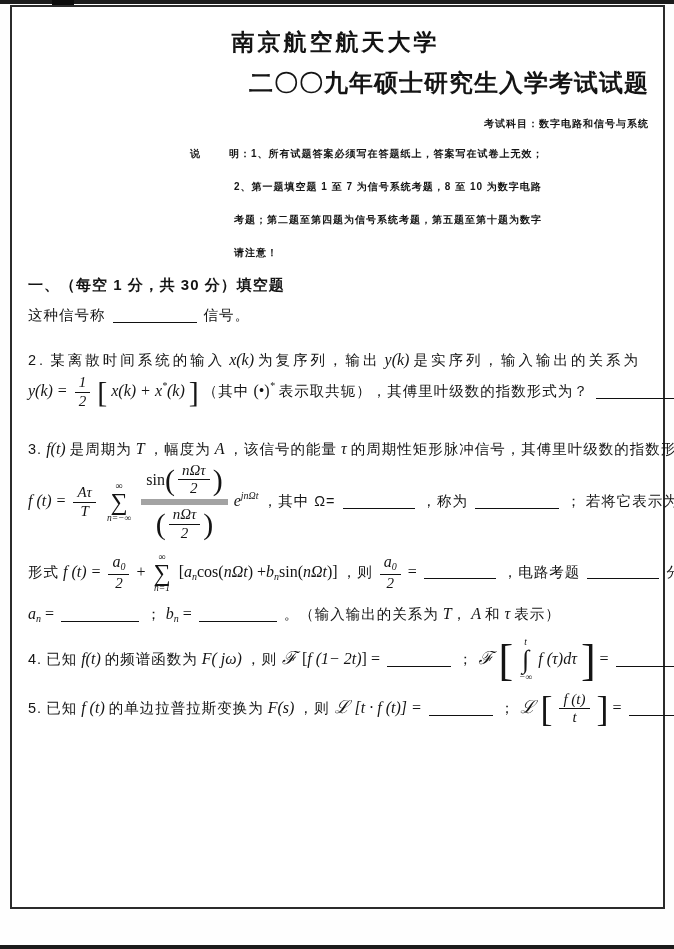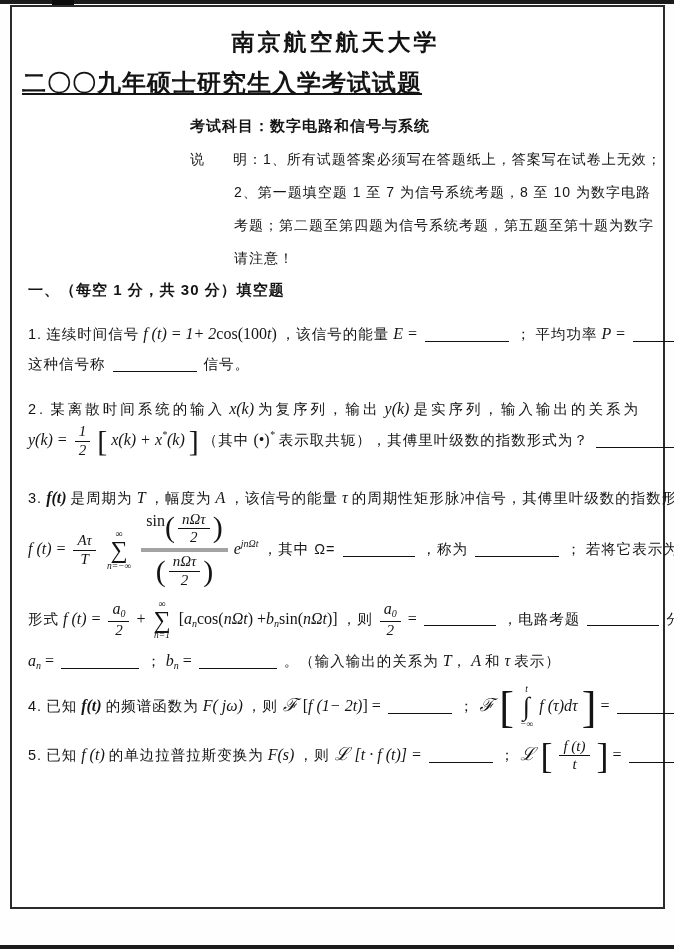--- a/index.html
+++ b/index.html
@@ -15,46 +15,46 @@
   .scan-top { position:absolute; top:0; left:0; width:674px; height:4px; background:#1b1b1b; }
   .scan-bottom { position:absolute; bottom:0; left:0; width:674px; height:4px; background:#1b1b1b; }
   .scan-blob { position:absolute; top:0; left:52px; width:22px; height:9px; background:#0c0c0c; }
   .sheet {
     position:absolute; left:10px; top:5px; width:655px; height:904px;
     border:2px solid #2b2b2b; background:#fff;
     padding:14px 14px 0 10px;
   }
   
   .title { text-align:center; font-size:23px; font-weight:700; letter-spacing:3px; margin-top:6px; }
-  .title2 { text-align:left; font-size:24px; font-weight:700; letter-spacing:1px; margin-top:9px;text-decoration:underline; }
-  .subject { margin:18px 0 0 168px; font-size:15px; font-weight:700; letter-spacing:1px; }
-  .noteline { margin:13px 0 0 168px; font-size:14px; font-weight:400; letter-spacing:1px; line-height:20px; white-space:nowrap; }
+  .title2 { text-align:right; font-size:24px; font-weight:700; letter-spacing:1px; margin-top:9px; }
+  .subject { margin:18px 0 0 168px; font-size:10px; font-weight:700; letter-spacing:1px;text-align:right; }
+  .noteline { margin:13px 0 0 168px; font-size:10px; font-weight:700; letter-spacing:1px; line-height:20px; white-space:nowrap; }
   .noteline.indent { margin-left:212px; }
   .shuo { margin-right:28px; }
   .sec { margin:13px 0 0 6px; font-size:15px; font-weight:700; letter-spacing:1px; }
   
   .q { margin-left:6px; margin-right:2px; font-size:14.5px; white-space:nowrap; }
   .qline { white-space:nowrap; }
   .cn { font-size:14.5px; letter-spacing:1px; }
   .sp2 { letter-spacing:3px; }
   
   .m  { font-family:"Liberation Serif", serif; font-style:italic; font-size:16px; letter-spacing:0; }
   .mr { font-style:normal; }
-  .bi { font-weight:700; }
+  .bi { font-weight:400; }
   .sup { font-size:10px; vertical-align:7px; font-family:"Liberation Serif", serif; font-style:italic; }
   .ssub { font-size:10px; vertical-align:-3px; font-family:"Liberation Serif", serif; font-style:italic; }
   .frac { display:inline-flex; flex-direction:column; align-items:center; vertical-align:middle; margin:0 3px; font-family:"Liberation Serif", serif; font-style:italic; font-size:15px; }
   .frac .fn { border-bottom:1px solid #111; padding:0 4px 1px; line-height:1.05; text-align:center; }
   .frac .fd { padding-top:1px; line-height:1.05; text-align:center; }
   .sum { display:inline-flex; flex-direction:column; align-items:center; vertical-align:middle; margin:0 4px; font-family:"Liberation Serif", serif; line-height:1; }
   .sum .st { font-size:10px; font-style:normal; }
   .sum .sg { font-size:24px; font-style:normal; line-height:0.95; }
   .sum .sb { font-size:9.5px; font-style:italic; }
   .bigfrac { display:inline-flex; flex-direction:column; align-items:center; vertical-align:middle; margin:0 2px; }
-  .bigfrac .bfn { display:flex; border-bottom:4px solid #a3a3a3; padding:0 5px 2px; }
+  .bigfrac .bfn { display:flex; align-items:center; border-bottom:6px solid #a3a3a3; padding:0 5px 2px; }
   .bigfrac .bfd { display:flex; align-items:center; padding-top:2px; }
   .bp { font-family:"Liberation Serif", serif; font-style:normal; font-weight:300; font-size:30px; line-height:1; vertical-align:middle; }
   .bb30 { font-family:"Liberation Serif", serif; font-style:normal; font-weight:300; font-size:30px; line-height:1; vertical-align:middle; }
   .bb44 { font-family:"Liberation Serif", serif; font-style:normal; font-weight:300; font-size:44px; line-height:1; vertical-align:middle; }
   .bb36 { font-family:"Liberation Serif", serif; font-style:normal; font-weight:300; font-size:36px; line-height:1; vertical-align:middle; }
   .intg { display:inline-flex; flex-direction:column; align-items:center; vertical-align:middle; font-family:"Liberation Serif", serif; line-height:1; margin:0 2px; }
   .intg .il { font-size:9.5px; font-style:italic; }
   .intg .isym { font-size:26px; font-style:normal; line-height:1; }
   .scriptF { font-family:"Liberation Serif", serif; font-style:italic; font-size:18px; margin:0 1px; }
   
@@ -81,33 +81,20 @@
 
     <div class="subject"><span>考试科目：</span><span>数字电路和信号与系统</span></div>
 
     <div class="noteline"><span class="shuo">说</span><span>明：</span><span>1、所有试题答案必须写在答题纸上，答案写在试卷上无效；</span></div>
     <div class="noteline indent">2、第一题填空题 1 至 7 为信号系统考题，8 至 10 为数字电路</div>
     <div class="noteline indent">考题；第二题至第四题为信号系统考题，第五题至第十题为数字</div>
     <div class="noteline indent">请注意！</div>
 
     <div class="sec">一、（每空 1 分，共 30 分）填空题</div>
 
-    <div class="q qline mt-q1a">
-      <span class="cn">1.</span>
-      <span class="cn">连续时间信号</span>
-      <span class="m">f (t) = 1+ 2</span><span class="m mr">cos(100</span><span class="m">t</span><span class="m mr">)</span>
-      <span class="cn">，该信号的能量</span>
-      <span class="m">E =</span>
-      <span class="bl w84"></span>
-      <span class="cn">；</span>
-      <span class="cn">平均功率</span>
-      <span class="m">P =</span>
-      <span class="bl w84"></span>
-      
-    </div>
     <div class="q qline mt-q1b">
       <span class="cn">这种信号称</span>
       <span class="bl w84"></span>
       <span class="cn">信号。</span>
     </div>
 
     <div class="q qline mt-q2a">
       <span class="cn sp2">2.</span>
       <span class="cn sp2">某离散时间系统的输入</span>
       <span class="m">x(k)</span>

